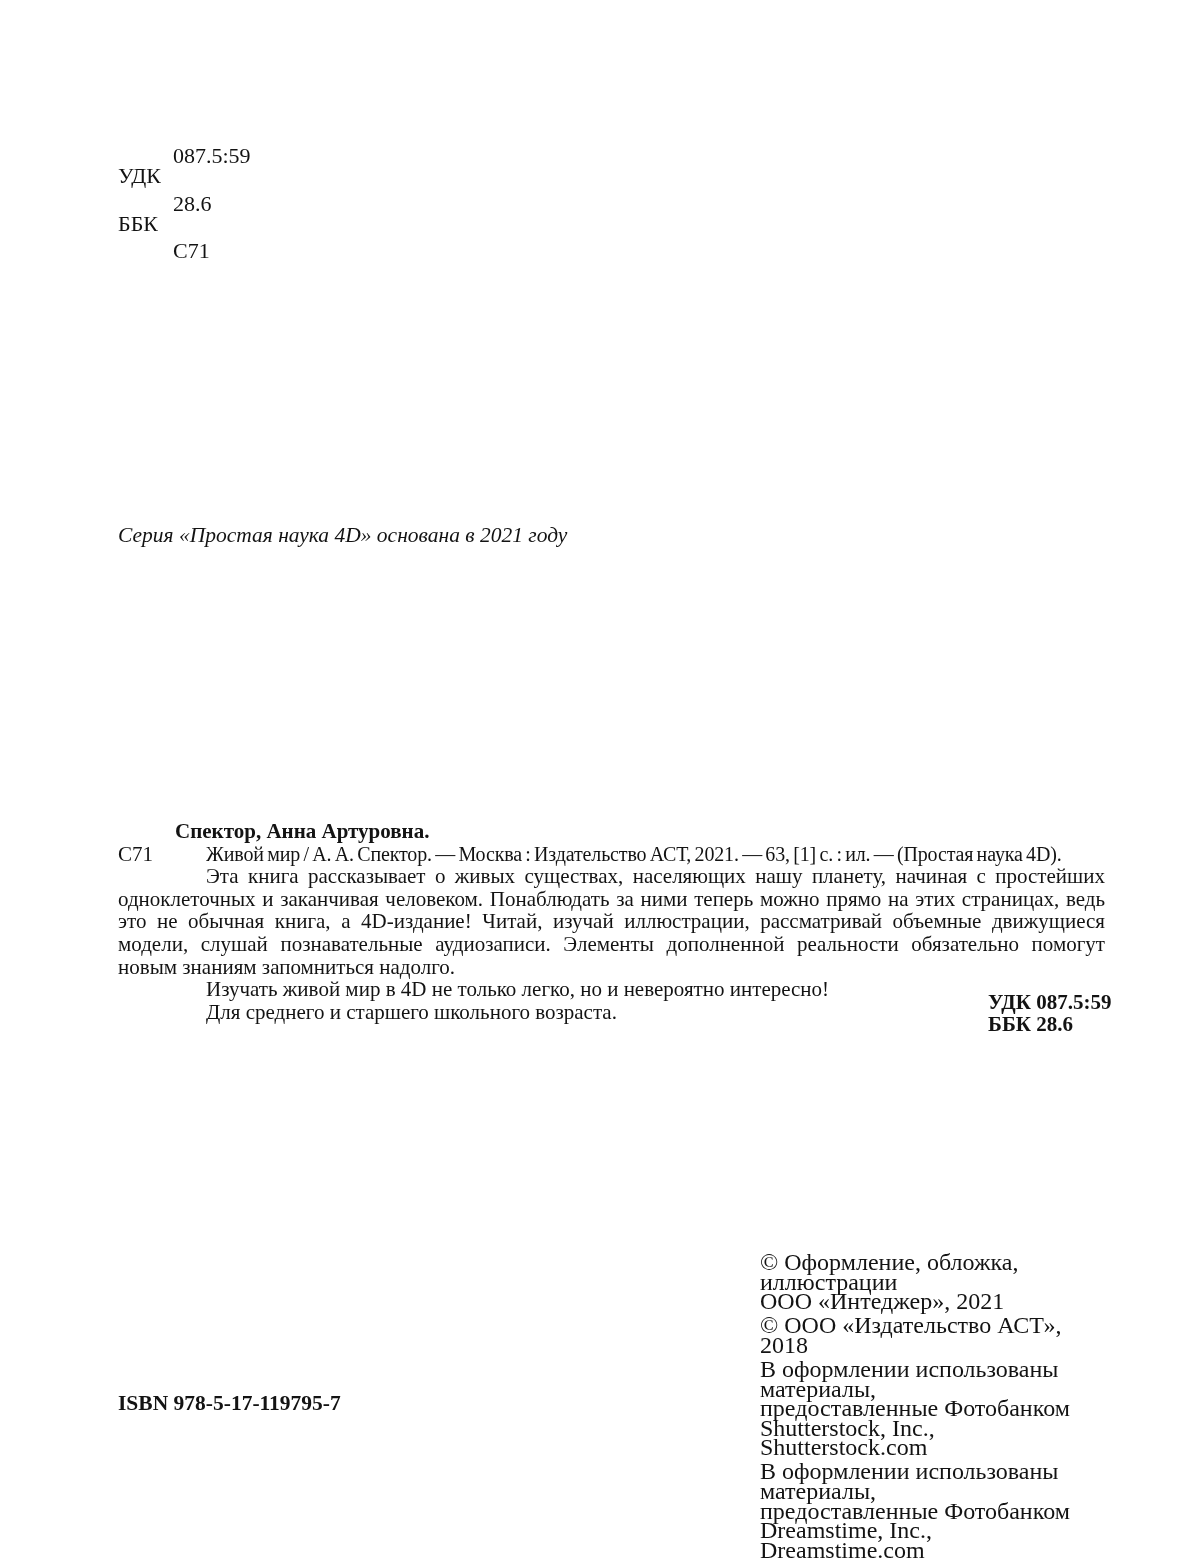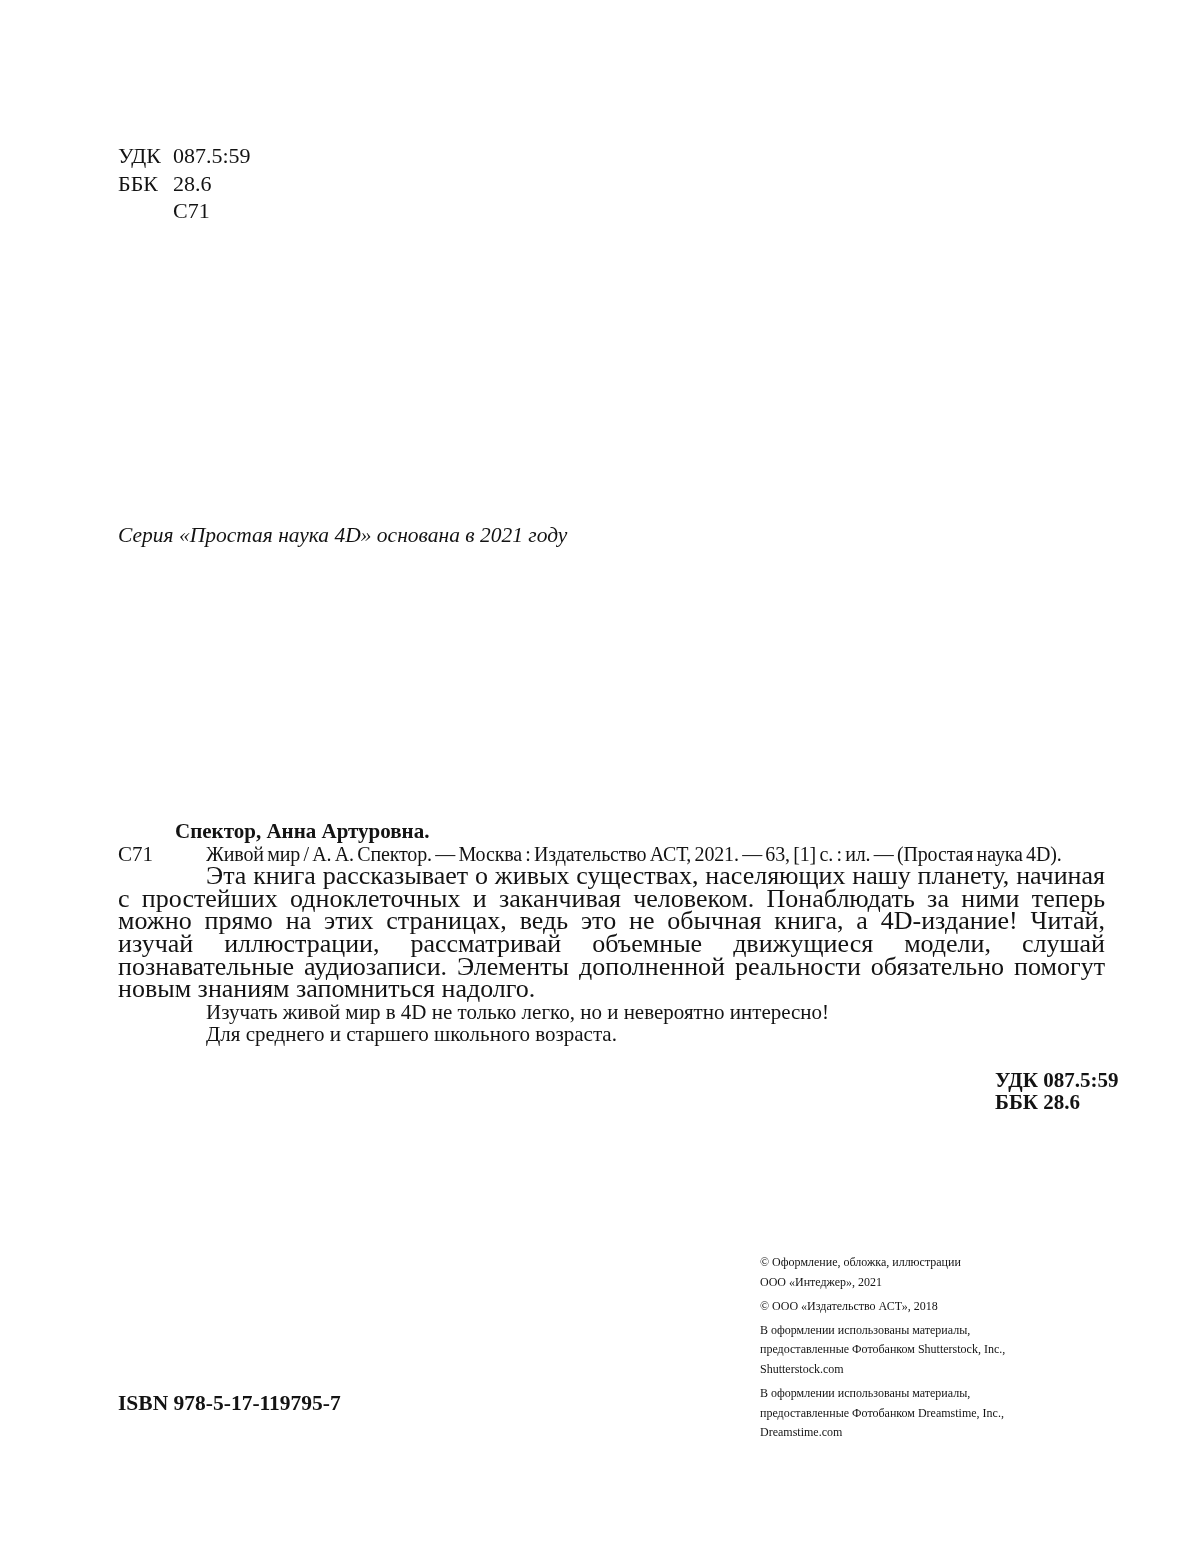--- a/index.html
+++ b/index.html
@@ -20,21 +20,21 @@
 
   
   .top-codes {
     position: absolute;
     left: 118px;
     top: 142px;
     font-size: 22px;
     line-height: 27.5px;
   }
   .top-codes .row { display: flex; }
-  .top-codes .lbl { width: 55px; }
+  .top-codes .lbl { width: 55px; margin-top: 20px; }
   .top-codes .val { }
 
   
   .series {
     position: absolute;
     left: 118px;
     top: 523px;
     width: 987px;
     font-style: italic;
     font-size: 21.5px;
@@ -63,42 +63,41 @@
     text-indent: 88px;
     white-space: nowrap;
     font-size: 20px;
     word-spacing: -1.5px;
     letter-spacing: -0.15px;
   }
   .isbn-line { text-indent: 88px; }
   .annotation {
     text-indent: 88px;
     text-align: justify;
-    font-size: 26px;
+    font-size: 21px;
   }
   .note { text-indent: 88px; }
 
   
   .codes-bottom {
     position: absolute;
     left: 988px;
-    top: 1070px;
+    top: 992px;
     font-weight: bold;
     font-size: 21px;
     line-height: 21.5px;
-    margin-left: 7px;
   }
 
   
   .copyright {
     position: absolute;
     left: 760px;
     top: 1253px;
     width: 355px;
-    font-size: 12px;
+    font-size: 24px;
     line-height: 19.6px;
     font-family: Liberation Serif, serif;
   }
   .copyright .c-entry { margin-bottom: 4.5px; }
 
   
   .isbn-bottom {
     position: absolute;
     left: 118px;
     top: 1391px;

